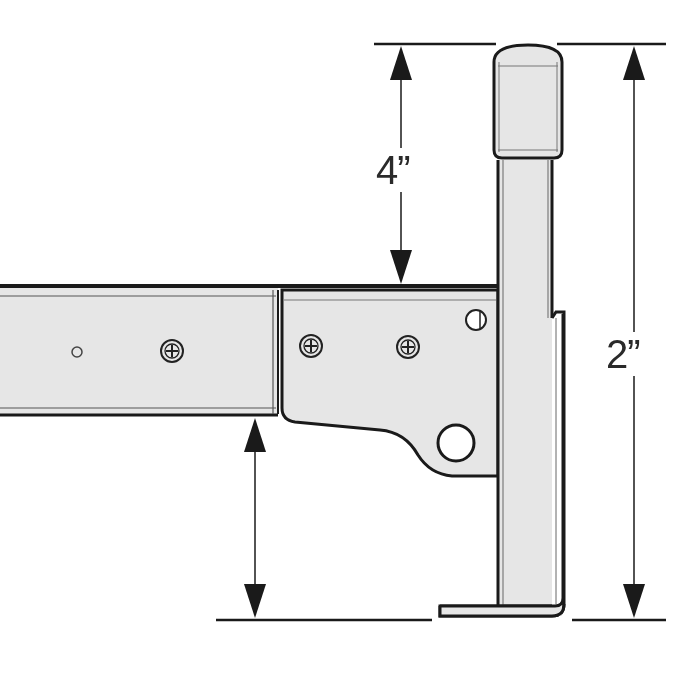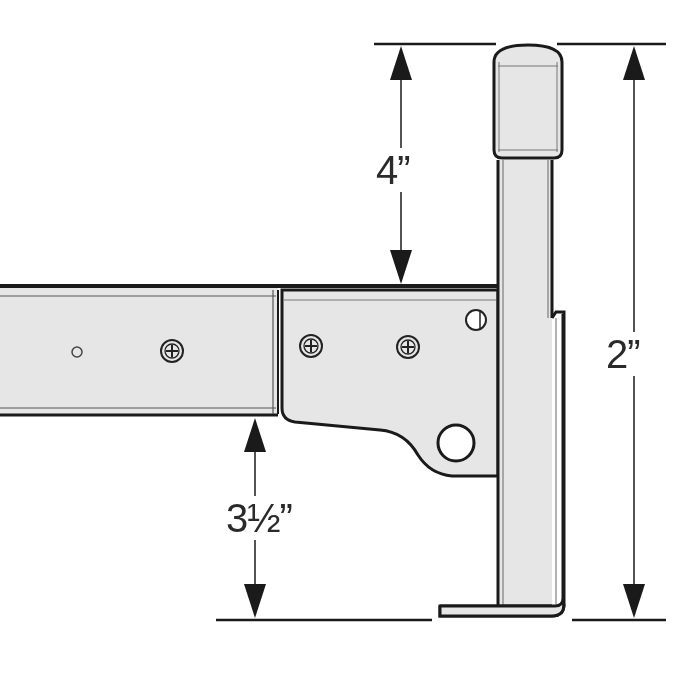--- a/index.html
+++ b/index.html
@@ -93,14 +93,13 @@
       <polygon points="634,618 623,584 645,584" fill="#1a1a1a"></polygon>
 
       <line x1="255" y1="445" x2="255" y2="592" stroke="#1a1a1a" stroke-width="1.5"></line>
       <polygon points="255,418 244,452 266,452" fill="#1a1a1a"></polygon>
       <polygon points="255,618 244,584 266,584" fill="#1a1a1a"></polygon>
     </g>
   </svg>
 
   <div id="lbl-4" class="dim-label">4”</div>
   <div id="lbl-10" class="dim-label">2”</div>
-  <div id="lbl-35" class="dim-label">3½”</div>
 </div>
 
 </body></html>

